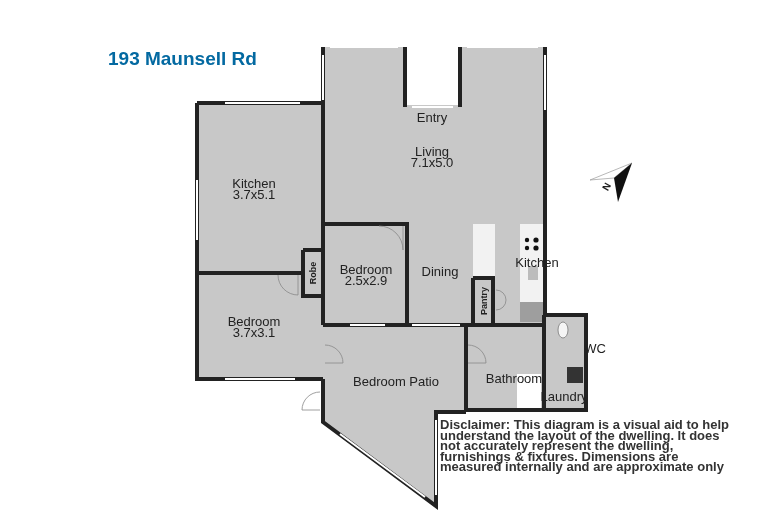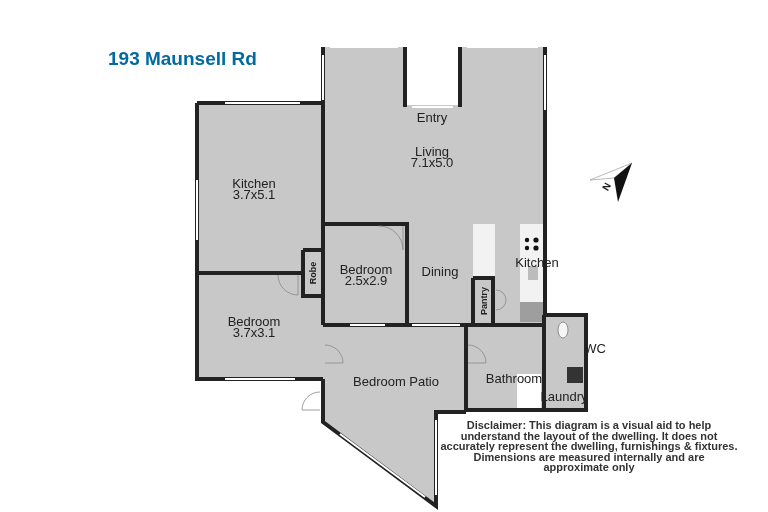--- a/index.html
+++ b/index.html
@@ -4,21 +4,21 @@
 <style>
   html,body{margin:0;padding:0;background:#ffffff;}
   body{width:768px;height:512px;position:relative;overflow:hidden;font-family:"Liberation Sans",sans-serif;}
   .title{position:absolute;left:108px;top:48px;font-weight:bold;font-size:19px;line-height:22px;color:#0369a1;}
   .title div{white-space:nowrap;}
   .title .l2{padding-left:14px;}
   svg.plan{position:absolute;left:0;top:0;}
   .lbl{position:absolute;font-size:13px;color:#222;text-align:center;line-height:11px;white-space:nowrap;transform:translateX(-50%);}
   .lbl.b{font-weight:bold;}
   .vert{position:absolute;font-size:9px;color:#222;font-weight:bold;transform:rotate(-90deg);transform-origin:center;white-space:nowrap;}
-  .disc{position:absolute;left:440px;top:420px;width:298px;font-size:11px;line-height:10.5px;color:#333;text-align:center;font-weight:bold;}
+  .disc{position:absolute;left:440px;top:420px;width:298px;font-size:13px;line-height:10.5px;color:#333;font-weight:bold;}
 </style>
 </head>
 <body>
 
 <div class="title">
   <div>193 Maunsell Rd</div>
 </div>
 
 <svg class="plan" width="768" height="512" viewBox="0 0 768 512">
 

